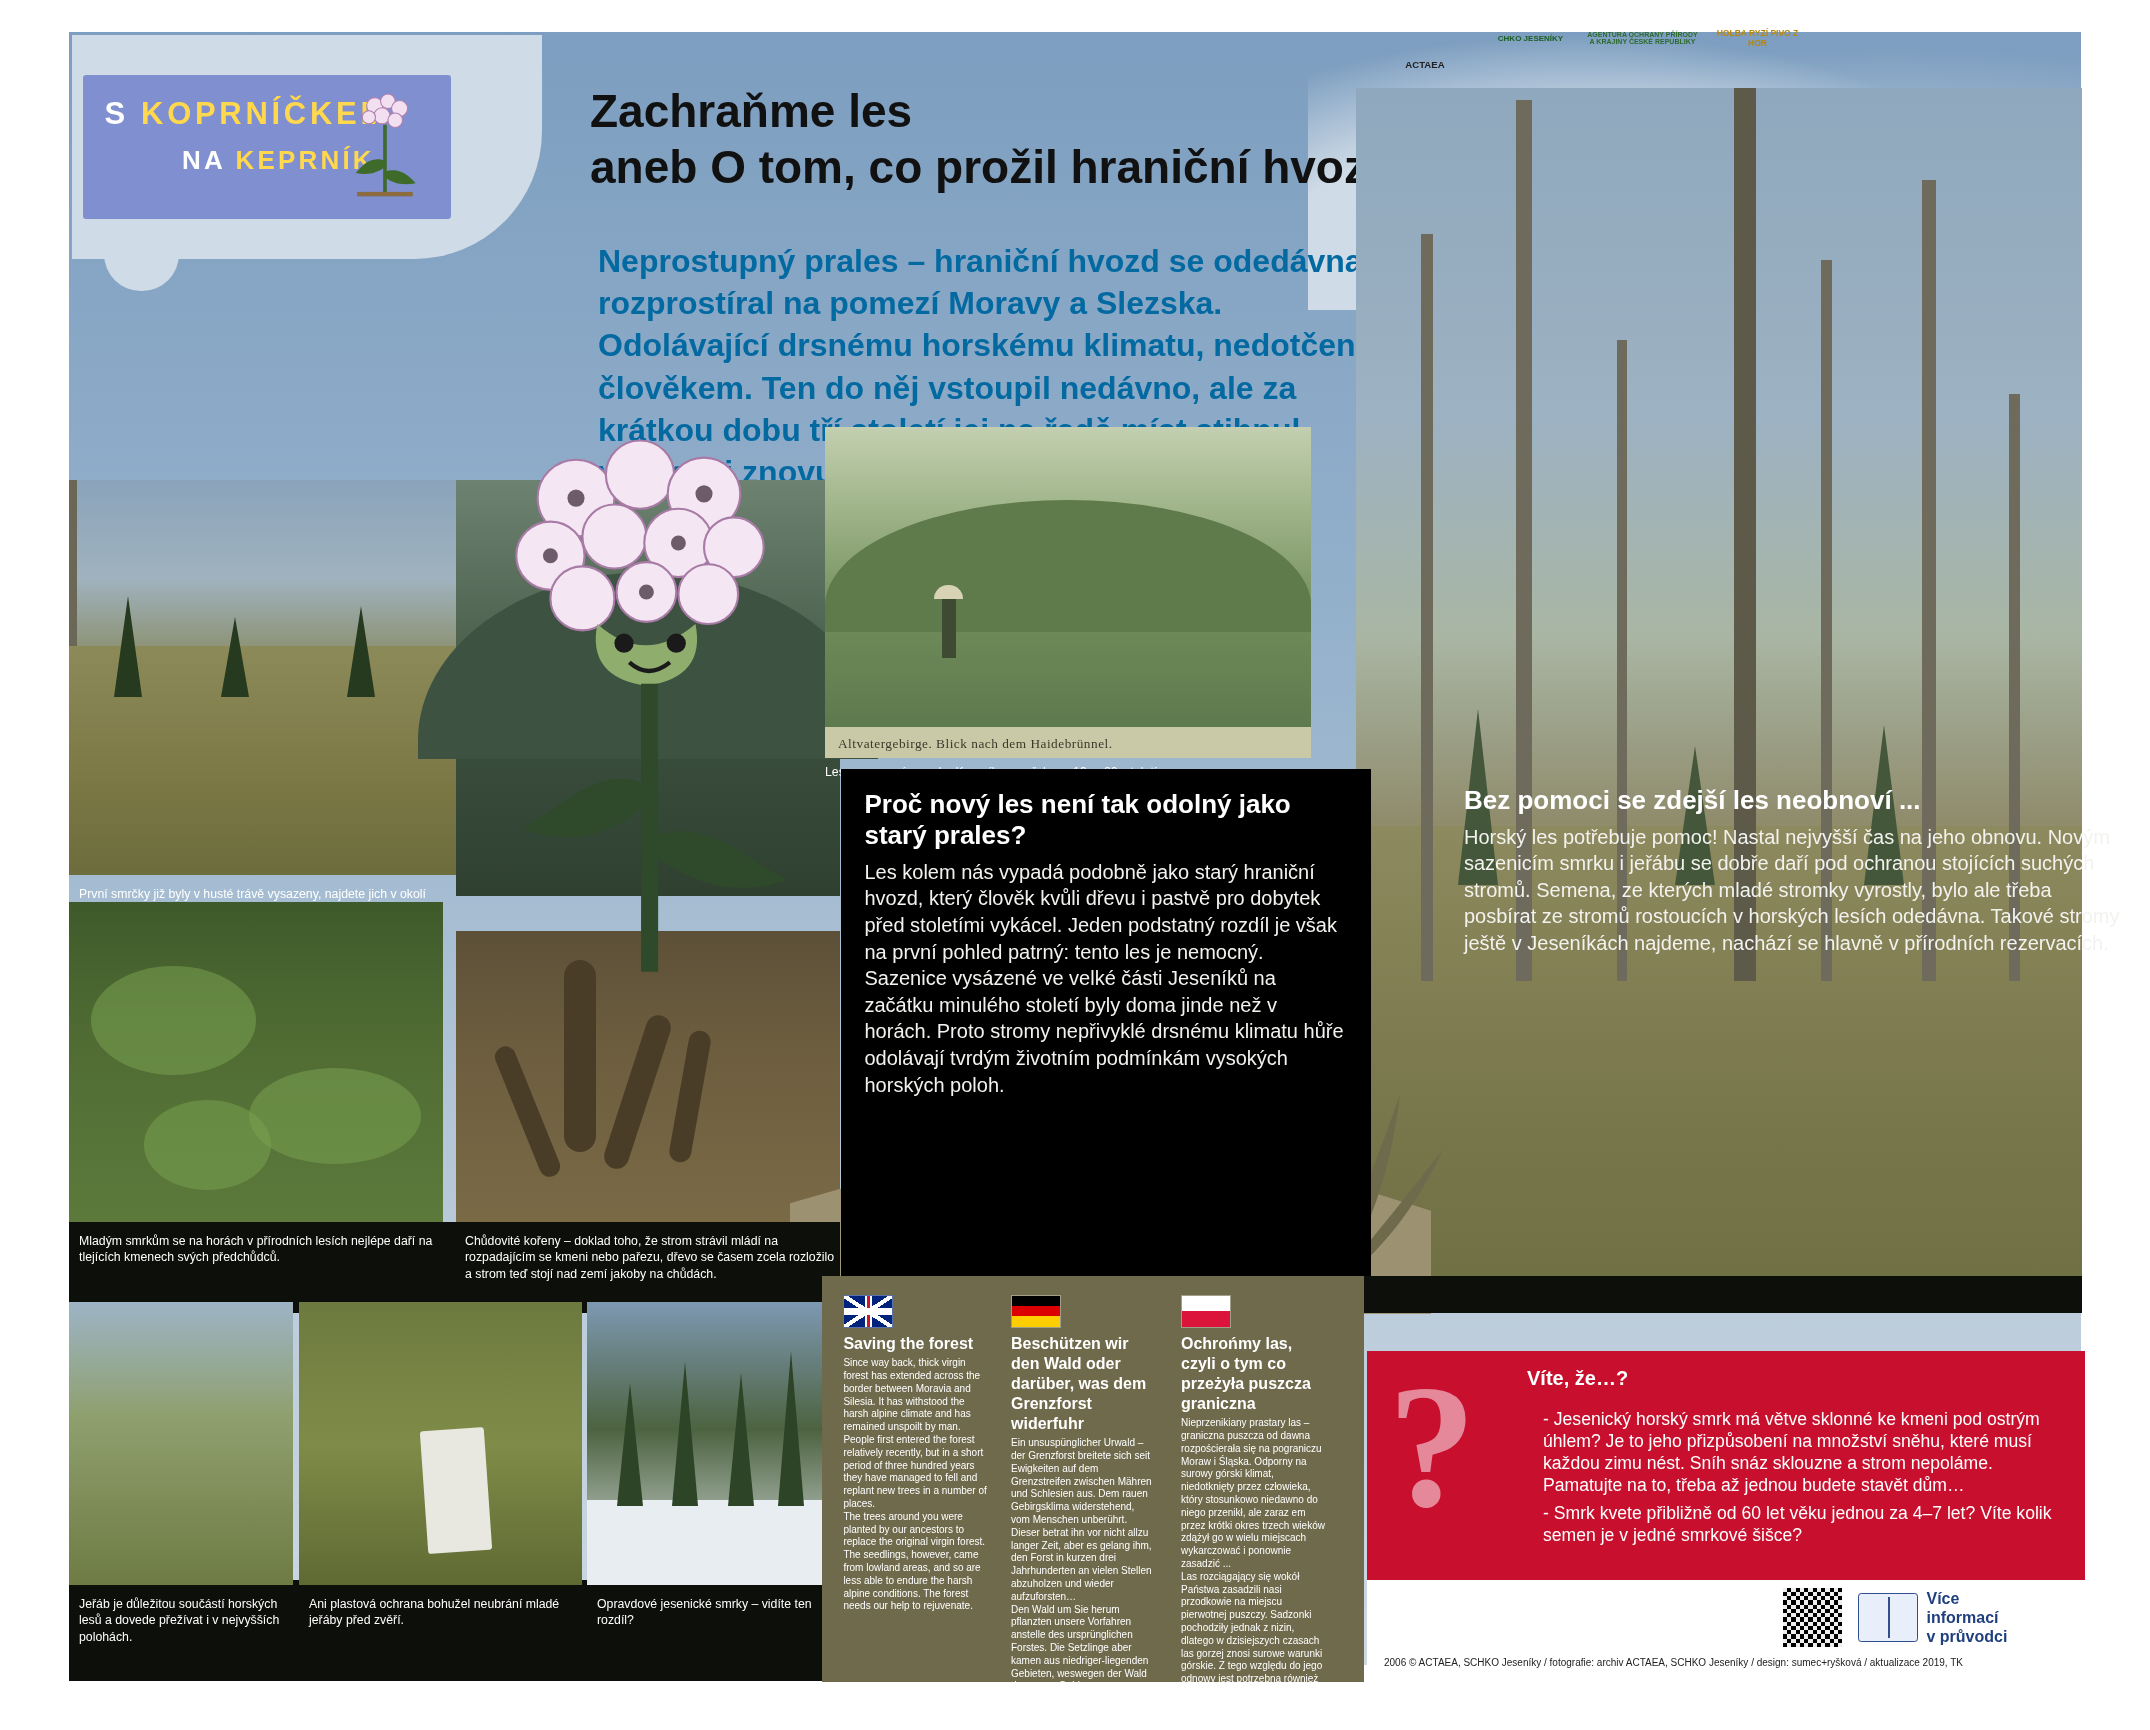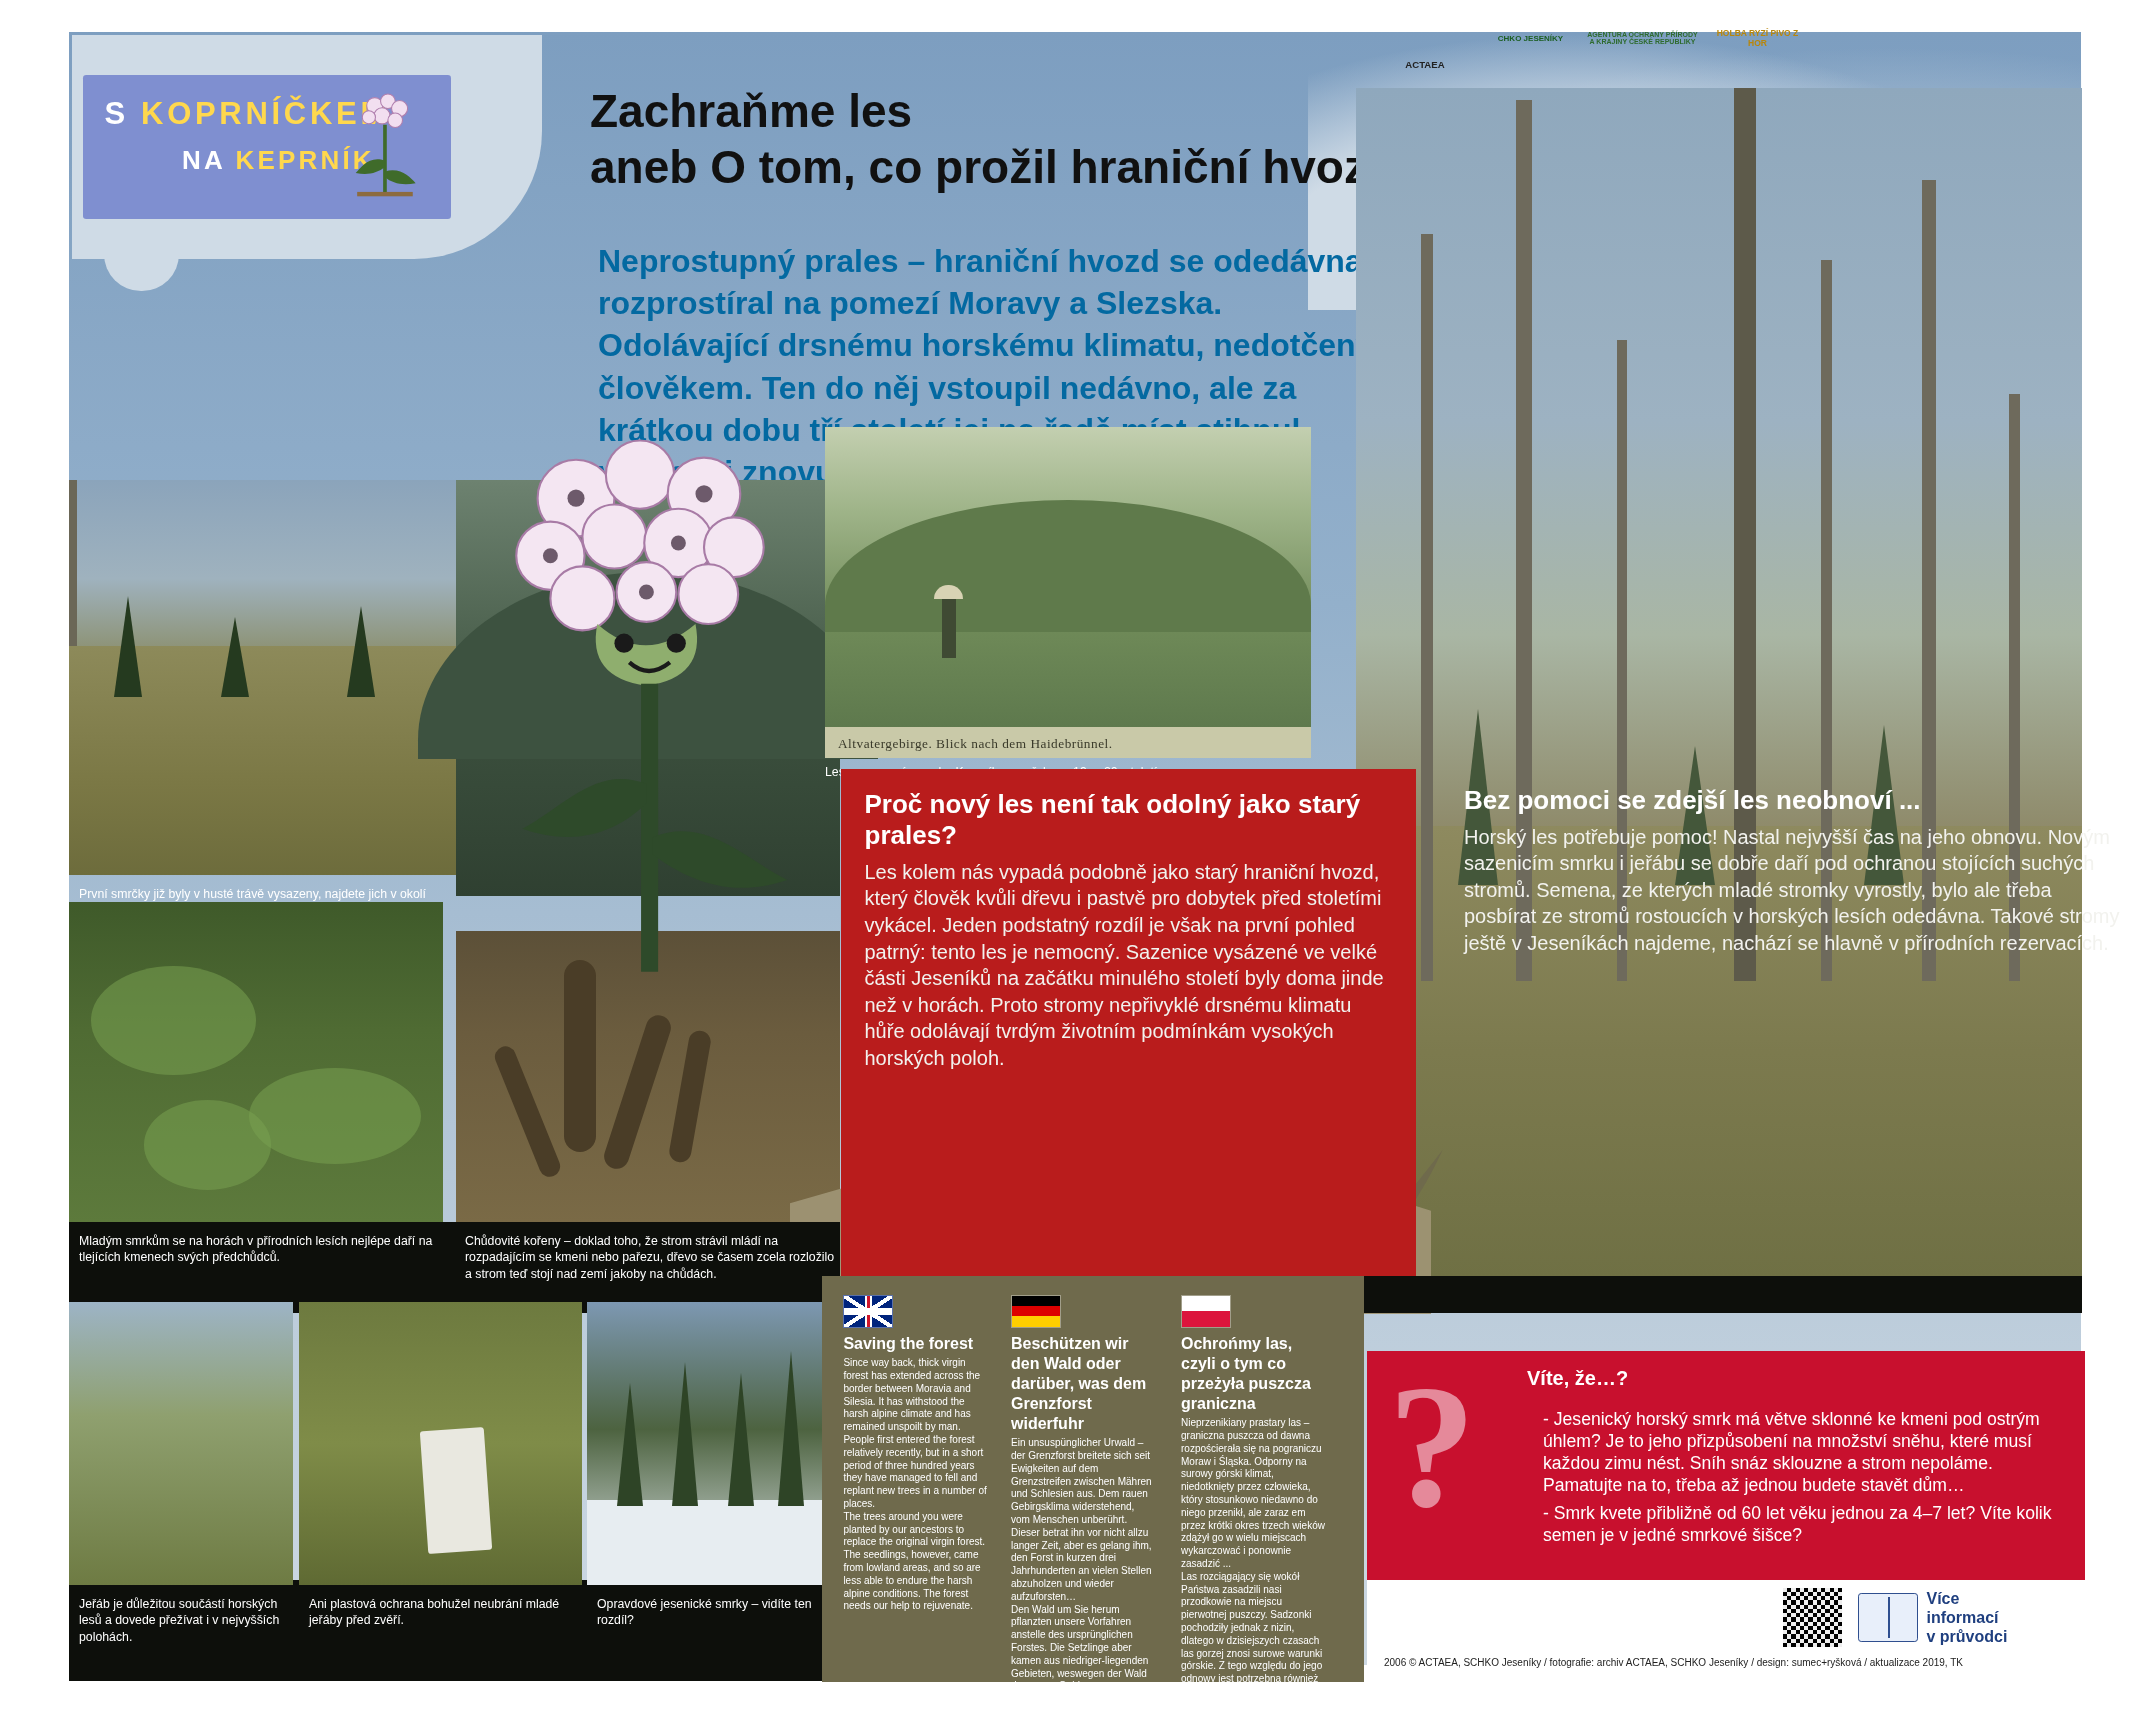--- a/index.html
+++ b/index.html
@@ -260,22 +260,22 @@
   .mascot {
     position: absolute;
     left: 448px; top: 432px; width: 416px; height: 560px;
   }
   
   .panel-dark {
     position: absolute;
     background: #0d0f0b;
   }
   .panel-mid {
-    left: 841px; top: 769px; width: 575px; height: 534px;
-    background: #b91c1c;
+    left: 841px; top: 769px; width: 530px; height: 534px;
+    background: #000000;
   }
   .panel-mid-inner { padding: 20px 23.5px 0 23.5px; }
   .panel-right-text {
     position: absolute;
     left: 1420px; top: 785px; width: 657px; margin-left: 44px;
   }
   .h-sub {
     font-size: 26px;
     font-weight: bold;
     line-height: 1.2;

